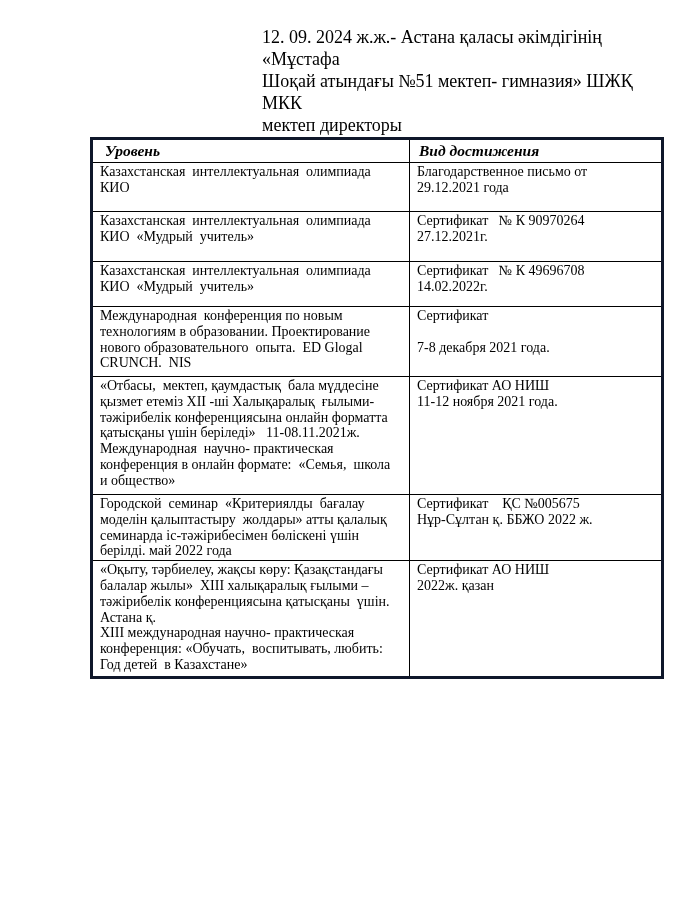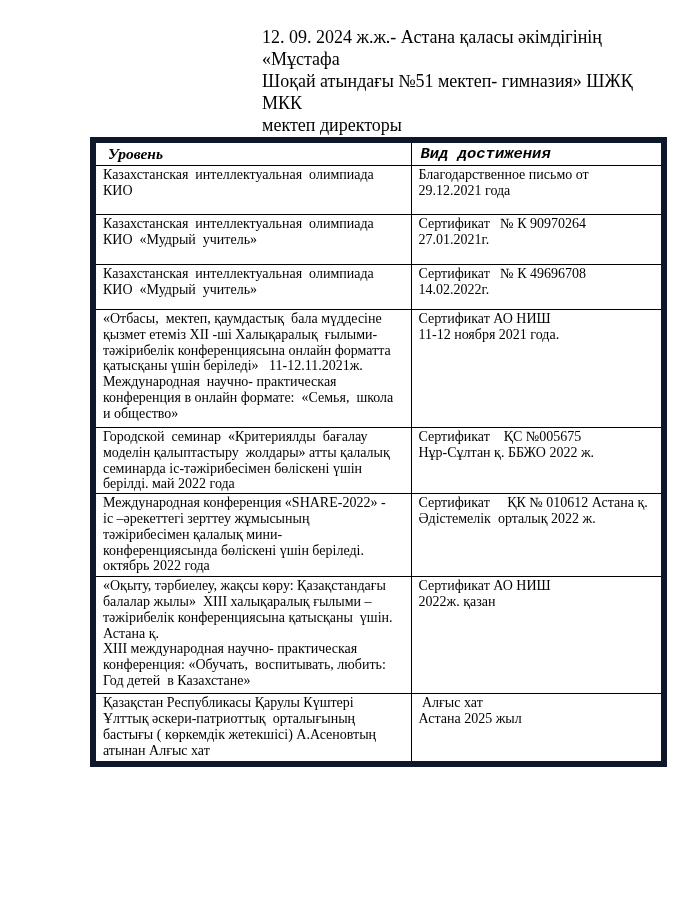--- a/index.html
+++ b/index.html
@@ -18,21 +18,21 @@
     font-size: 18px;
     line-height: 22px;
     white-space: pre-line;
   }
   table.doc-table {
     position: absolute;
     left: 90px; top: 137px;
     width: 571px;
     border-collapse: collapse;
     table-layout: fixed;
-    border: 6px solid #0f172a;
+    border: 3px solid #0f172a;
   }
   col.c1 { width: 318px; }
   col.c2 { width: 253px; }
   th, td {
     border: 1px solid #000;
     vertical-align: top;
     padding: 1px 5px 1px 7px;
     font-size: 14px;
     line-height: 15.8px;
     white-space: pre-wrap;
@@ -40,21 +40,21 @@
     font-weight: normal;
     text-align: left;
   }
   th {
     font-size: 15.5px;
     font-weight: bold;
     font-style: italic;
     line-height: 20px;
   }
   th.th-level { padding-left: 12px; }
-  th.th-ach   { padding-left: 9px; font-family: Liberation Mono, monospace; }
+  th.th-ach   { padding-left: 9px; }
   tr.hrow { height: 23px; }
   tr.r0  { height: 49px; }
   tr.r1  { height: 50px; }
   tr.r2  { height: 45px; }
   tr.r3  { height: 70px; }
   tr.r4  { height: 118px; }
   tr.r5  { height: 63px; }
   tr.r6  { height: 83px; }
   tr.r7  { height: 117px; }
   tr.r8  { height: 33px; }
@@ -85,71 +85,63 @@
       <tr class="r0">
         <td>Казахстанская  интеллектуальная  олимпиада
 КИО</td>
         <td>Благодарственное письмо от
 29.12.2021 года</td>
       </tr>
       <tr class="r1">
         <td>Казахстанская  интеллектуальная  олимпиада
 КИО  «Мудрый  учитель»</td>
         <td>Сертификат   № К 90970264
-27.01.2021г.</td>
+27.12.2021г.</td>
       </tr>
       <tr class="r2">
         <td>Казахстанская  интеллектуальная  олимпиада
 КИО  «Мудрый  учитель»</td>
         <td>Сертификат   № К 49696708
 14.02.2022г.</td>
       </tr>
+      <tr class="r3">
+        <td>Международная  конференция по новым
+технологиям в образовании. Проектирование
+нового образовательного  опыта.  ED Glogal
+CRUNCH.  NIS</td>
+        <td>Сертификат
+
+7-8 декабря 2021 года.</td>
+      </tr>
       <tr class="r4">
         <td>«Отбасы,  мектеп, қаумдастық  бала мүддесіне
 қызмет етеміз XII -ші Халықаралық  ғылыми-
 тәжірибелік конференциясына онлайн форматта
-қатысқаны үшін беріледі»   11-12.11.2021ж.
+қатысқаны үшін беріледі»   11-08.11.2021ж.
 Международная  научно- практическая
 конференция в онлайн формате:  «Семья,  школа
 и общество»</td>
         <td>Сертификат АО НИШ
 11-12 ноября 2021 года.</td>
       </tr>
       <tr class="r5">
         <td>Городской  семинар  «Критериялды  бағалау
 моделін қалыптастыру  жолдары» атты қалалық
 семинарда іс-тәжірибесімен бөліскені үшін
 берілді. май 2022 года</td>
         <td>Сертификат    ҚС №005675
 Нұр-Сұлтан қ. ББЖО 2022 ж.</td>
       </tr>
-      <tr class="r6">
-        <td>Международная конференция «SHARE-2022» -
-іс –әрекеттегі зерттеу жұмысының
-тәжірибесімен қалалық мини-
-конференциясында бөліскені үшін беріледі.
-октябрь 2022 года</td>
-        <td>Сертификат     ҚК № 010612 Астана қ.
-Әдістемелік  орталық 2022 ж.</td>
-      </tr>
       <tr class="r7">
         <td>«Оқыту, тәрбиелеу, жақсы көру: Қазақстандағы
 балалар жылы»  XIII халықаралық ғылыми –
 тәжірибелік конференциясына қатысқаны  үшін.
 Астана қ.
 XIII международная научно- практическая
 конференция: «Обучать,  воспитывать, любить:
 Год детей  в Казахстане»</td>
         <td>Сертификат АО НИШ
 2022ж. қазан</td>
       </tr>
-      <tr class="r10">
-        <td>Қазақстан Республикасы Қарулы Күштері
-Ұлттық әскери-патриоттық  орталығының
-бастығы ( көркемдік жетекшісі) А.Асеновтың
-атынан Алғыс хат</td>
-        <td> Алғыс хат
-Астана 2025 жыл</td>
-      </tr>
     </tbody>
   </table>
 
 </div>
 
 </body></html>

